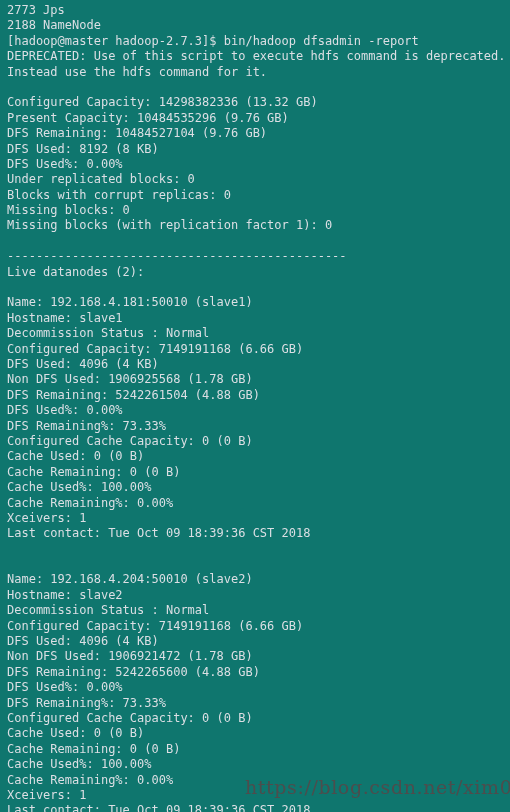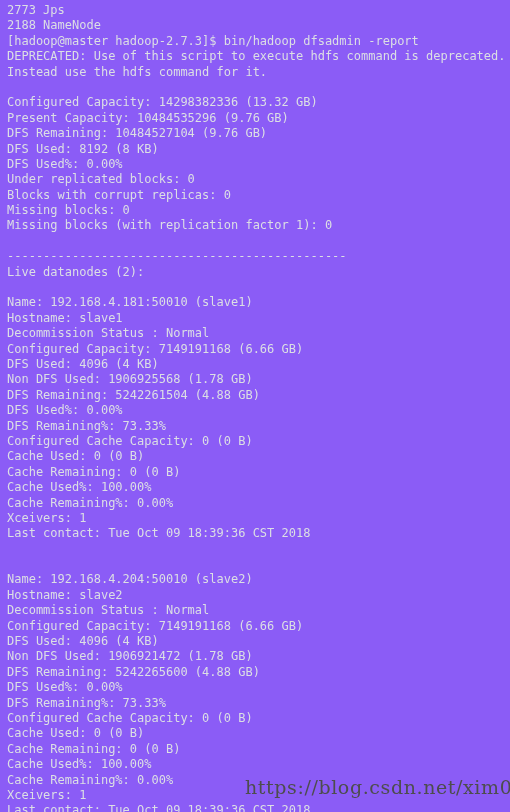--- a/index.html
+++ b/index.html
@@ -14,21 +14,21 @@
     overflow: hidden;
     position: relative;
     font-family: "DejaVu Sans Mono", "Liberation Mono", monospace;
   }
   #terminal {
     position: absolute;
     left: 0;
     top: 0;
     width: 510px;
     height: 812px;
-    background: #8b5cf6;
+    background: #0f766e;
     box-sizing: border-box;
     padding: 3px 0 0 7px;
     overflow: hidden;
   }
   #console-output {
     margin: 0;
     padding: 0;
     color: #dcdfe4;
     font-family: "DejaVu Sans Mono", "Liberation Mono", monospace;
     font-size: 12px;

